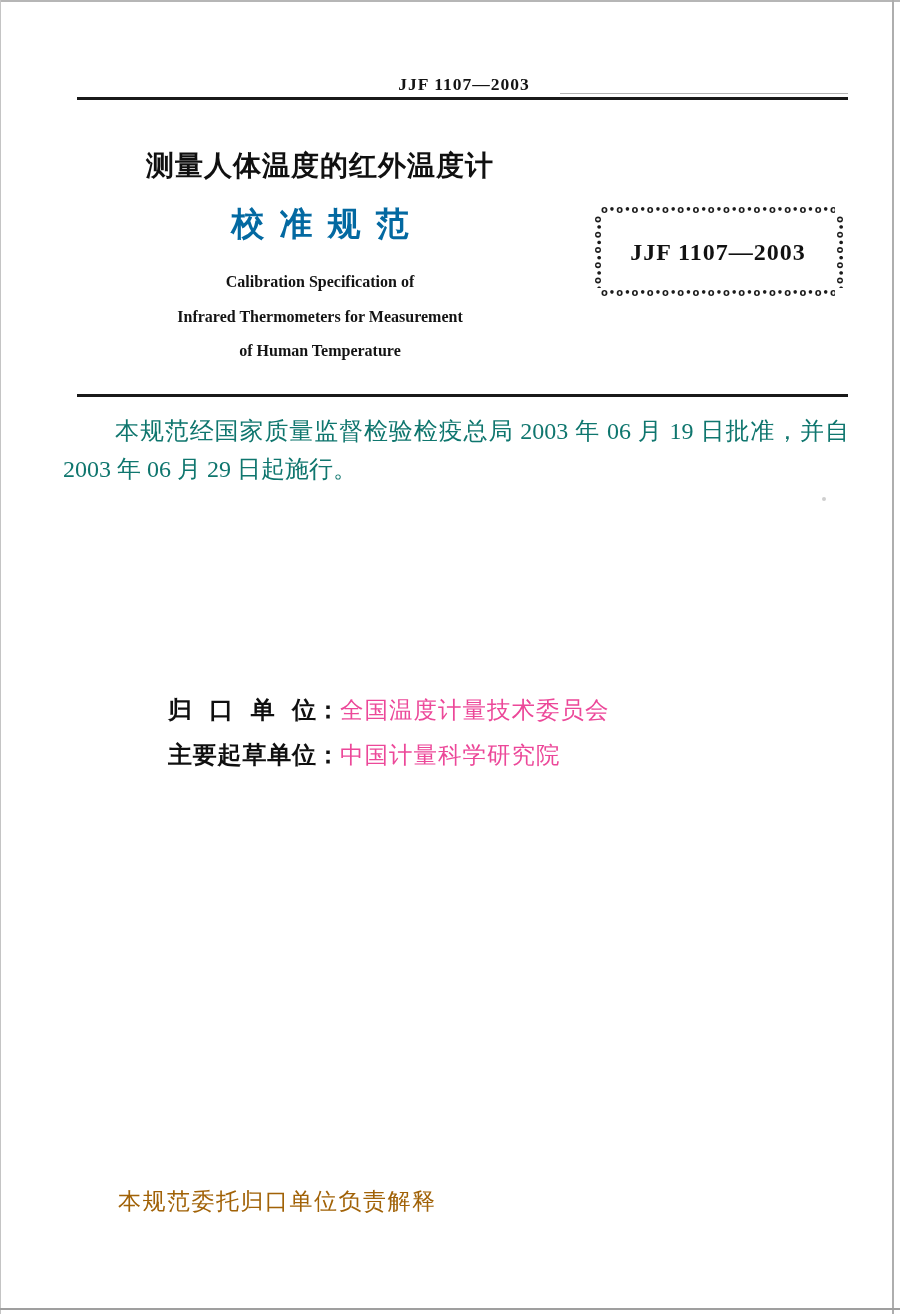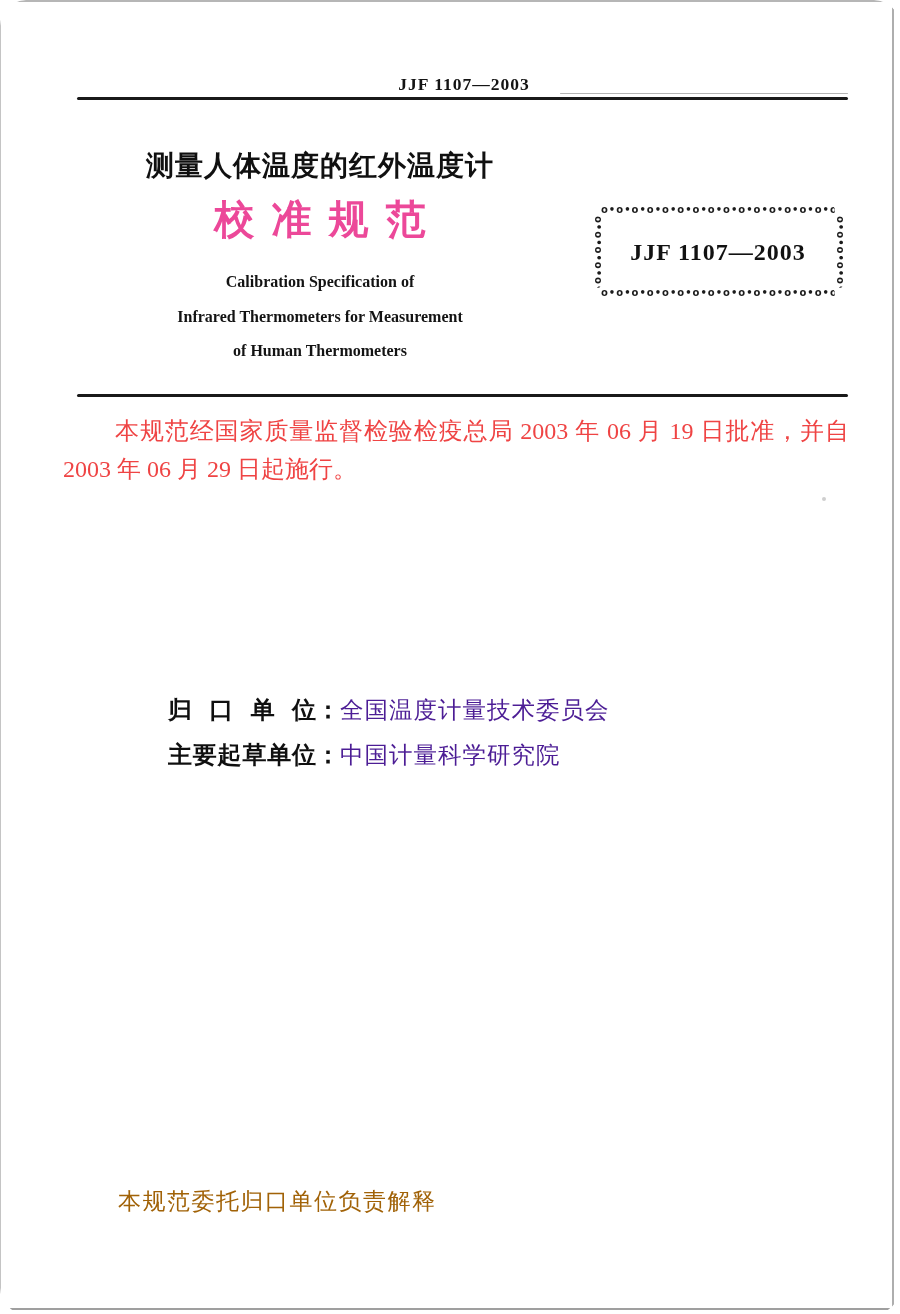--- a/index.html
+++ b/index.html
@@ -1,15 +1,15 @@
 <!DOCTYPE html>
 <html><head>
 <meta charset="utf-8">
 <style>
-  * { margin:0; padding:0; box-sizing:border-box;border-radius:26px; }
+  * { margin:0; padding:0; box-sizing:border-box; }
   html,body { background:#ffffff; }
   .page {
     position:relative; width:900px; height:1314px;
     background:#ffffff; overflow:hidden;
     font-family:"Liberation Serif", serif;
     color:#141414;
   }
   
   .edge { position:absolute; background:#b2b2b2; }
   .edge-top    { left:0; top:0; width:900px; height:2px; background:#b6b6b6; }
@@ -29,23 +29,23 @@
     background:#777; opacity:.55; }
   .rule-2 { top:394px; }
 
   .title-cn-1 {
     position:absolute; left:0; top:147px; width:640px; text-align:center;
     font-family:"Liberation Sans", sans-serif;
     font-weight:bold; font-size:28px; letter-spacing:1px; color:#101010;
     white-space:nowrap;
   }
   .title-cn-2 {
-    position:absolute; left:0; top:192px; width:640px; text-align:center;
+    position:absolute; left:0; top:202px; width:640px; text-align:center;
     font-family:"Liberation Sans", sans-serif;
-    font-weight:bold; font-size:40px; word-spacing:6px; color:#ec4899;
+    font-weight:bold; font-size:33px; word-spacing:6px; color:#0369a1;
     white-space:nowrap;
   }
   .title-en {
     position:absolute; left:0; top:265px; width:640px; text-align:center;
     font-family:"Liberation Serif", serif;
     font-weight:bold; font-size:16px; line-height:34.5px; color:#131313;
   }
 
   
   .stamp {
@@ -65,38 +65,38 @@
   .orn-bottom { left:8px; right:8px; bottom:-2px; height:11px; text-align:center; }
   .orn-left, .orn-right {
     top:9px; bottom:9px; width:12px;
     writing-mode:vertical-rl; text-orientation:mixed; text-align:center;
   }
   .orn-left  { left:-2px; }
   .orn-right { right:-2px; }
 
   
   .approval { position:absolute; left:63px; top:416px; width:786px;
-    font-size:24px; line-height:31.5px; color:#ef4444; }
+    font-size:24px; line-height:31.5px; color:#0f766e; }
   .approval-l1 {
     padding-left:52px; text-align:justify; text-align-last:justify;
     white-space:normal;
   }
   .approval-l2 { margin-top:6px; }
 
   
   .unit-row { position:absolute; left:168px; white-space:nowrap; font-size:24px; }
   .unit-row-1 { top:694px; }
   .unit-row-2 { top:739px; }
   .unit-label {
     display:inline-block; width:148px; vertical-align:baseline;
     font-family:Liberation Mono, monospace; font-weight:bold;
     text-align:justify; text-align-last:justify; color:#0f0f0f;
   }
   .unit-colon { font-family:"Liberation Sans", sans-serif; font-weight:bold; color:#0f0f0f; }
-  .unit-value { font-size:23.5px; letter-spacing:1px; color:#4c1d95; }
+  .unit-value { font-size:23.5px; letter-spacing:1px; color:#ec4899; }
 
   .footer-note {
     position:absolute; left:118px; top:1186px;
     font-size:23px; letter-spacing:1.5px; color:#a16207; white-space:nowrap;
   }
 
   .speck { position:absolute; left:822px; top:497px; width:4px; height:4px;
     background:#cfcfcf; border-radius:50%; }
 </style>
 </head>
@@ -121,21 +121,21 @@
     <span class="orn orn-top">o•o•o•o•o•o•o•o•o•o•o•o•o•o•o•o•o•o•o•o•o•o•o•o•o•</span>
     <span class="orn orn-bottom">o•o•o•o•o•o•o•o•o•o•o•o•o•o•o•o•o•o•o•o•o•o•o•o•o•</span>
     <span class="orn orn-left">o•o•o•o•o•o•o•</span>
     <span class="orn orn-right">o•o•o•o•o•o•o•</span>
     <span class="stamp-code">JJF 1107—2003</span>
   </div>
 
   <div class="title-en">
     <div>Calibration Specification of</div>
     <div>Infrared Thermometers for Measurement</div>
-    <div>of Human Thermometers</div>
+    <div>of Human Temperature</div>
   </div>
 
   <div class="rule rule-2"></div>
 
   <div class="approval">
     <div class="approval-l1">本规范经国家质量监督检验检疫总局 2003 年 06 月 19 日批准，并自</div>
     <div class="approval-l2">2003 年 06 月 29 日起施行。</div>
   </div>
 
   <div class="unit-row unit-row-1">

